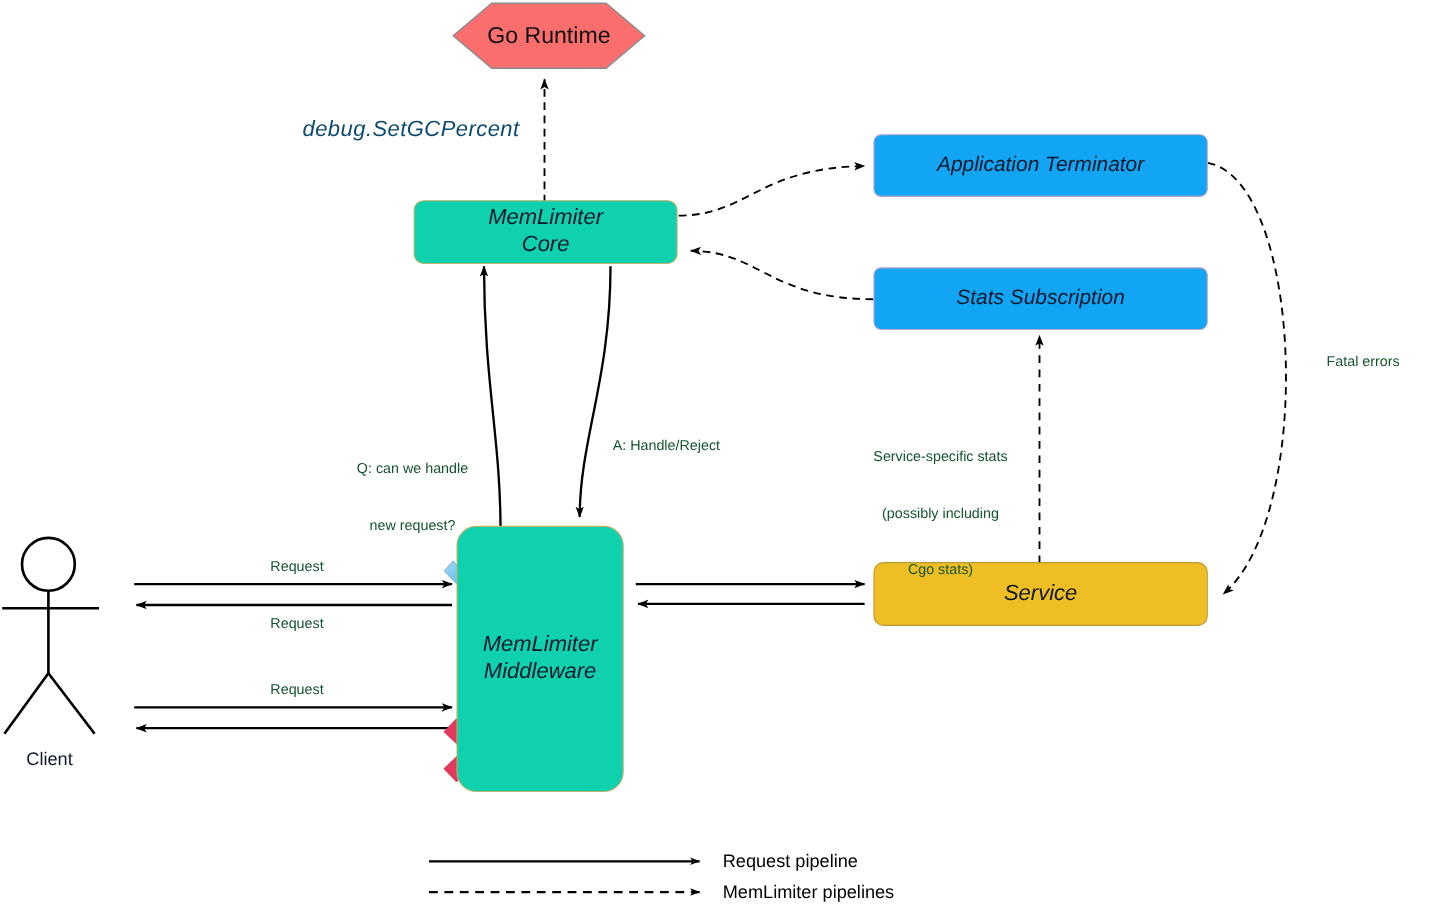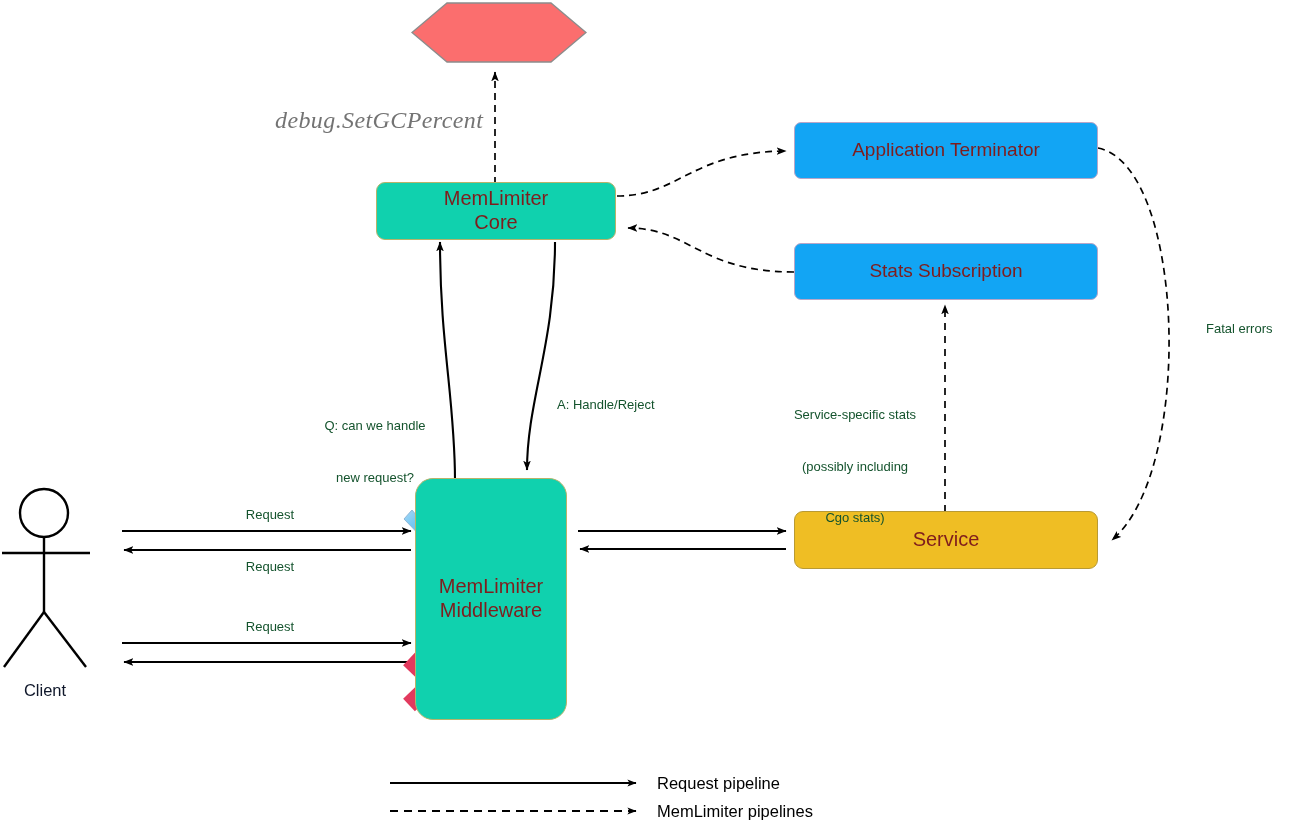--- a/index.html
+++ b/index.html
@@ -27,21 +27,22 @@
     pointer-events: none;
   }
   .node {
     position: absolute;
     box-sizing: border-box;
     display: flex;
     align-items: center;
     justify-content: center;
     text-align: center;
     line-height: 1.18;
-    color: #7f1d1d;
+    color: #0f172a;
+    font-style: italic;
   }
   .node-core {
     background: #10D1AE;
     border: 1.4px solid #b7b36a;
     border-radius: 9px;
     font-size: 20px;
   }
   .node-mw {
     background: #10D1AE;
     border: 1.4px solid #b7b36a;
@@ -76,25 +77,25 @@
     position: absolute;
     font-size: 13px;
     color: #14532d;
     line-height: 1.32;
     white-space: pre;
   }
   .lbl-c { text-align: center; }
   .lbl-l { text-align: left; }
   .lbl-math {
     position: absolute;
-    font-family: Liberation Serif, serif;
+    font-family: Liberation Sans, sans-serif;
     font-style: italic;
-    font-size: 24px;
+    font-size: 20px;
     letter-spacing: 0.4px;
-    color: #737373;
+    color: #0c4a6e;
     white-space: nowrap;
   }
   .legend-lbl {
     position: absolute;
     font-size: 16.5px;
     color: #000;
     white-space: nowrap;
   }
   .client-lbl {
     position: absolute;
@@ -197,20 +198,21 @@
     </g>
 
     <g>
       <g stroke="#E23A5E" stroke-width="17" stroke-linecap="butt">
         <line x1="409" y1="659" x2="457" y2="705"></line>
         <line x1="457" y1="659" x2="409" y2="705"></line>
       </g>
     </g>
   </svg>
 
+  <div class="hexlabel" style="left:412px; top:3px; width:174px; height:59px;">Go Runtime</div>
 
   <div class="node node-core" style="left:376px; top:182px; width:240px; height:58px; flex-direction:column;">
     <span>MemLimiter</span>
     <span>Core</span>
   </div>
 
   <div class="node node-blue" style="left:794px; top:122px; width:304px; height:57px;">
     <span>Application Terminator</span>
   </div>
 

